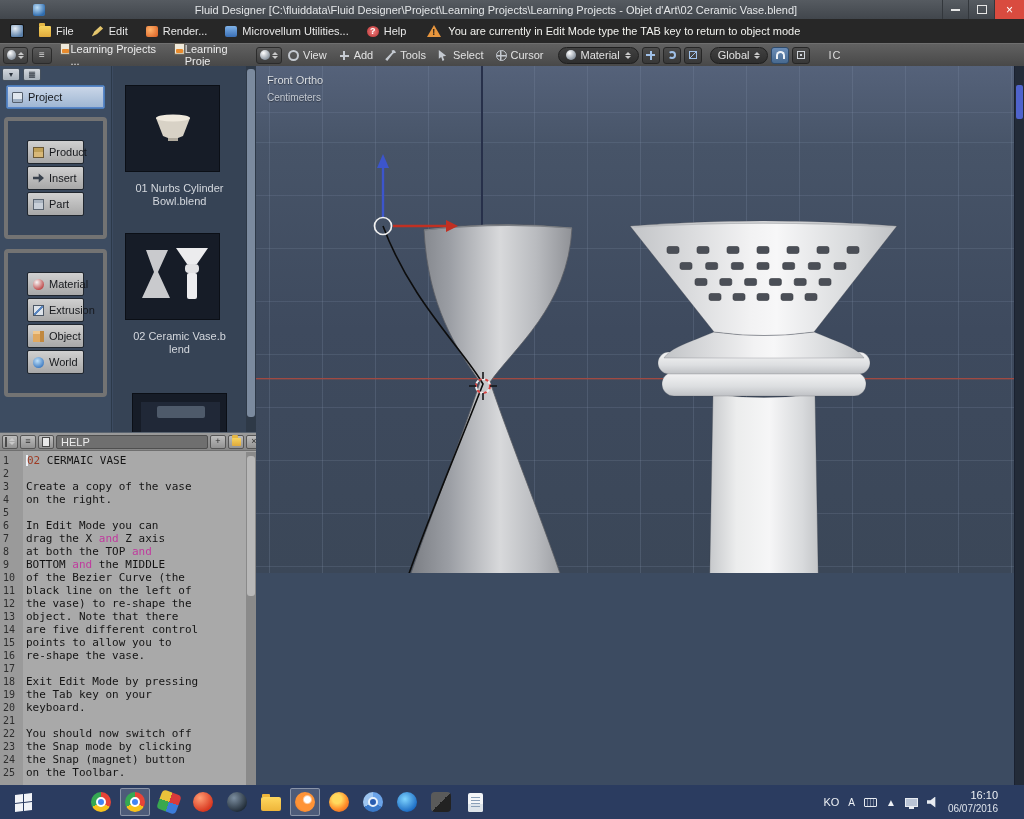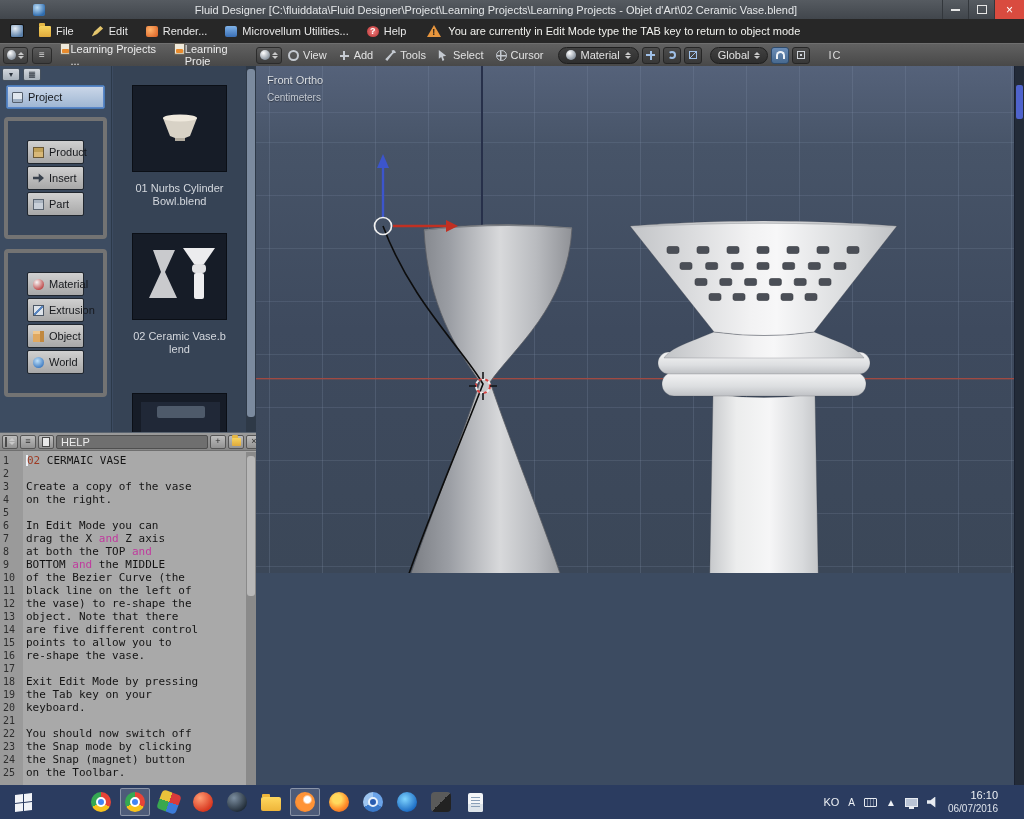--- a/index.html
+++ b/index.html
@@ -114,21 +114,21 @@
   .part-icon{background:#c8cfd8;border:1px solid #5a6470;box-shadow:inset 0 3px 0 #aab4c0;}
   .material-sphere-icon{border-radius:50%;background:radial-gradient(circle at 35% 30%,#f6f6f6,#c05050 72%);}
   .extrusion-icon{border:1px solid #4d5866;background:
     linear-gradient(135deg,transparent 42%,#5a86c0 42% 58%,transparent 58%),#dde3ea;}
   .object-cube-icon{background:#e0a860;box-shadow:inset -4px 0 0 #c08840,inset 0 3px 0 #f0c890;}
   .world-icon{border-radius:50%;background:radial-gradient(circle at 40% 35%,#bfe0f8,#3a78c0 78%);}
 
   .browser{position:absolute;left:113px;top:66px;width:133px;height:366px;background:#36435599;
     background:#364355;overflow:hidden;}
   #thumb-list{padding-top:19px;display:flex;flex-direction:column;align-items:center;}
-  .titem{display:flex;flex-direction:column;align-items:center;}
+  .titem{display:flex;flex-direction:column;align-items:flex-start;}
   .titem:nth-child(1){margin-bottom:25px;}
   .titem:nth-child(2){margin-bottom:37px;}
   .thumb{width:95px;height:87px;background:#161c27;border:1px solid #0b0f16;overflow:hidden;flex:none;}
   .caption{margin-top:10px;width:110px;text-align:center;font-size:11px;line-height:13px;color:#d4d8de;}
   .bscroll{position:absolute;left:246px;top:66px;width:10px;height:366px;background:#2e3947;}
   .bscroll .thumbbar{position:absolute;left:1px;right:1px;top:3px;height:348px;background:#7b8a9e;border-radius:3px;}
 
   
   .textedit{position:absolute;left:0;top:432px;width:256px;height:353px;background:#a9a9a9;
     border-top:1px solid #5a6470;}

